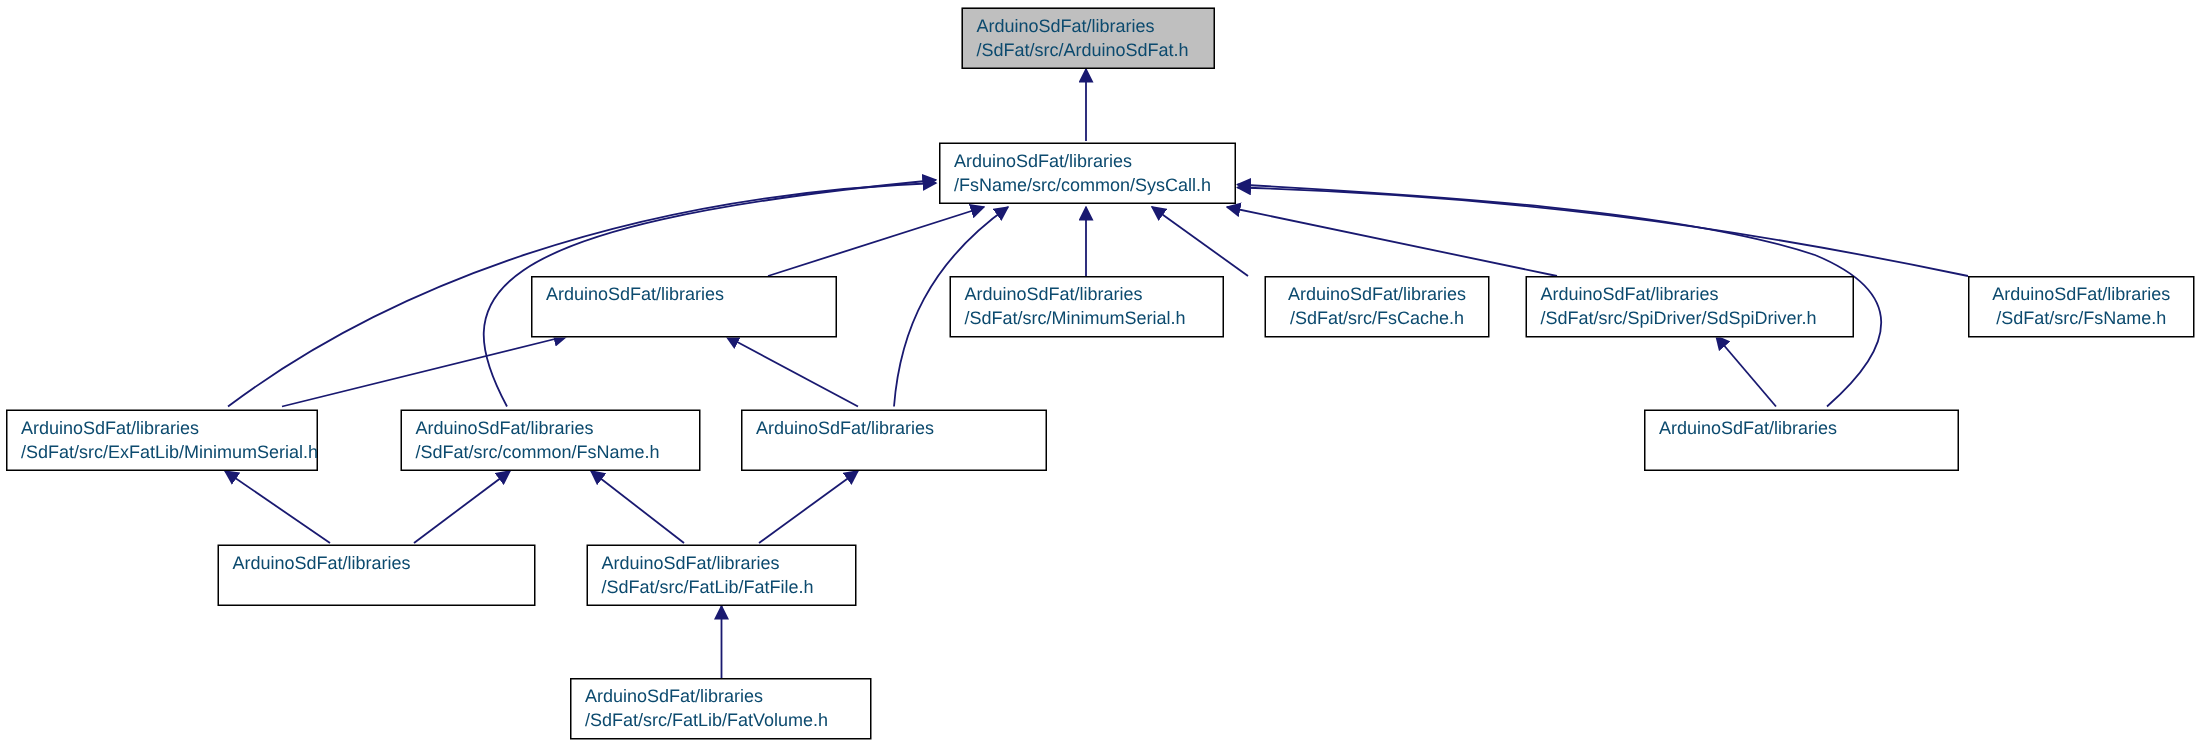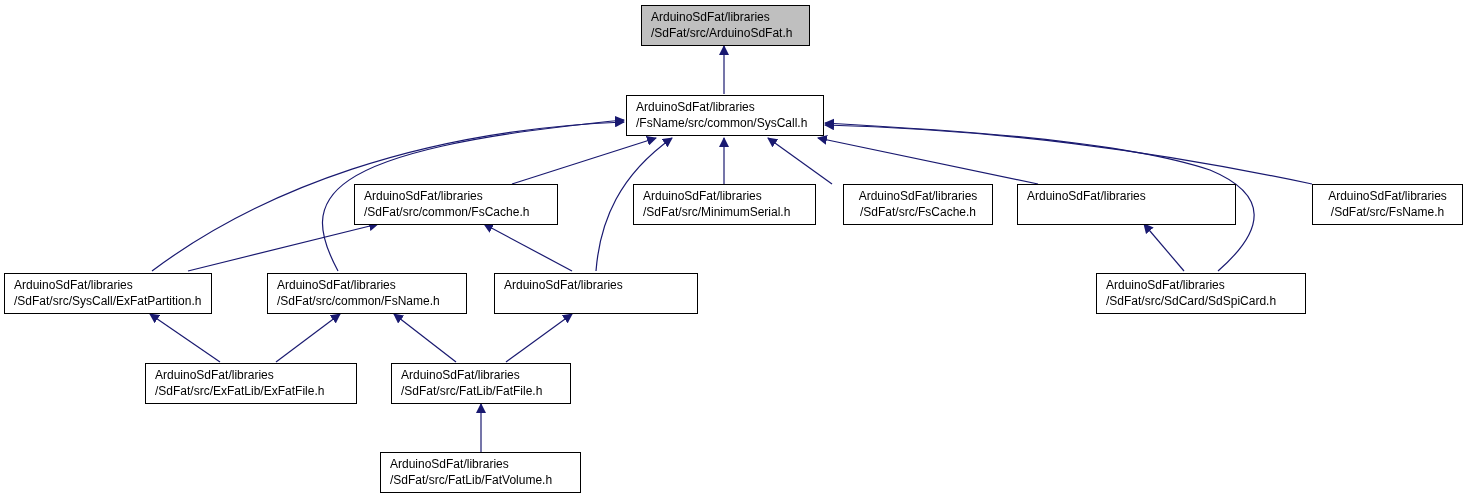--- a/index.html
+++ b/index.html
@@ -1,20 +1,20 @@
 <!DOCTYPE html>
 <html><head>
 <meta charset="utf-8">
 <style>
   html, body { margin: 0; padding: 0; background: #ffffff; }
   body { width: 1469px; height: 499px; position: relative; overflow: hidden;
          font-family: "Liberation Sans", sans-serif; }
   svg#edges { position: absolute; left: 0; top: 0; }
   .node { position: absolute; box-sizing: border-box; border: 1px solid #000000;
-          background: #ffffff; font-size: 12px; line-height: 16px; color: #000000;
+          background: #ffffff; font-size: 12px; line-height: 16px; color: #0c4a6e;
           padding: 3px 8px 0 9px; white-space: nowrap; }
   .node.root { background: #bfbfbf; }
   .node.center { text-align: center; }
   .node span { display: block; }
 </style>
 </head>
 <body>
 
 <svg id="edges" width="1469" height="499" viewBox="0 0 1469 499">
   <defs>
@@ -49,64 +49,62 @@
   <span>/SdFat/src/ArduinoSdFat.h</span>
 </div>
 
 <div class="node" style="left:626px;top:95px;width:198px;height:41px;">
   <span>ArduinoSdFat/libraries</span>
   <span>/FsName/src/common/SysCall.h</span>
 </div>
 
 <div class="node" style="left:354px;top:184px;width:204px;height:41px;">
   <span>ArduinoSdFat/libraries</span>
-  <span>/SdFat/src/common/FsCache.h</span>
 </div>
 
 <div class="node" style="left:633px;top:184px;width:183px;height:41px;">
   <span>ArduinoSdFat/libraries</span>
   <span>/SdFat/src/MinimumSerial.h</span>
 </div>
 
 <div class="node center" style="left:843px;top:184px;width:150px;height:41px;padding-left:0;padding-right:0;">
   <span>ArduinoSdFat/libraries</span>
   <span>/SdFat/src/FsCache.h</span>
 </div>
 
 <div class="node" style="left:1017px;top:184px;width:219px;height:41px;">
   <span>ArduinoSdFat/libraries</span>
+  <span>/SdFat/src/SpiDriver/SdSpiDriver.h</span>
 </div>
 
 <div class="node center" style="left:1312px;top:184px;width:151px;height:41px;padding-left:0;padding-right:0;">
   <span>ArduinoSdFat/libraries</span>
   <span>/SdFat/src/FsName.h</span>
 </div>
 
 <div class="node" style="left:4px;top:273px;width:208px;height:41px;">
   <span>ArduinoSdFat/libraries</span>
-  <span>/SdFat/src/SysCall/ExFatPartition.h</span>
+  <span>/SdFat/src/ExFatLib/MinimumSerial.h</span>
 </div>
 
 <div class="node" style="left:267px;top:273px;width:200px;height:41px;">
   <span>ArduinoSdFat/libraries</span>
   <span>/SdFat/src/common/FsName.h</span>
 </div>
 
 <div class="node" style="left:494px;top:273px;width:204px;height:41px;">
   <span>ArduinoSdFat/libraries</span>
 </div>
 
 <div class="node" style="left:1096px;top:273px;width:210px;height:41px;">
   <span>ArduinoSdFat/libraries</span>
-  <span>/SdFat/src/SdCard/SdSpiCard.h</span>
 </div>
 
 <div class="node" style="left:145px;top:363px;width:212px;height:41px;">
   <span>ArduinoSdFat/libraries</span>
-  <span>/SdFat/src/ExFatLib/ExFatFile.h</span>
 </div>
 
 <div class="node" style="left:391px;top:363px;width:180px;height:41px;">
   <span>ArduinoSdFat/libraries</span>
   <span>/SdFat/src/FatLib/FatFile.h</span>
 </div>
 
 <div class="node" style="left:380px;top:452px;width:201px;height:41px;">
   <span>ArduinoSdFat/libraries</span>
   <span>/SdFat/src/FatLib/FatVolume.h</span>

